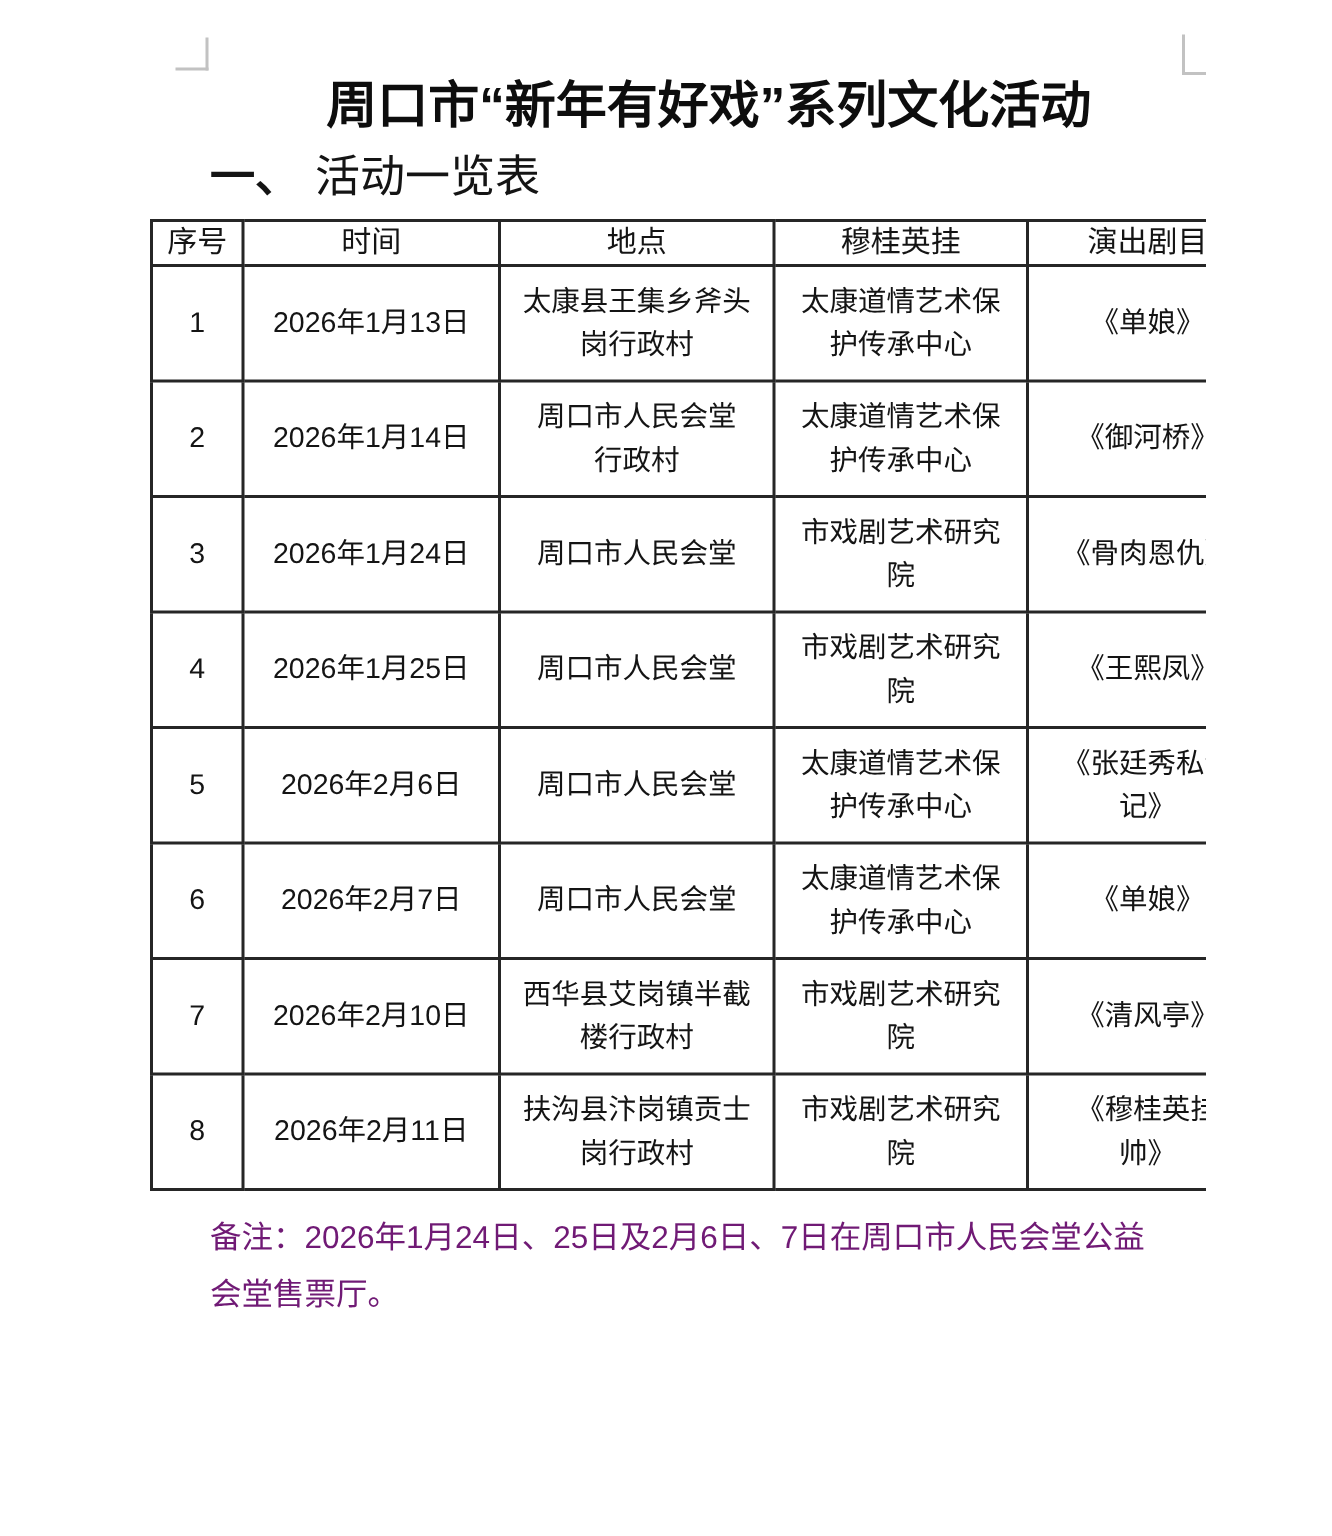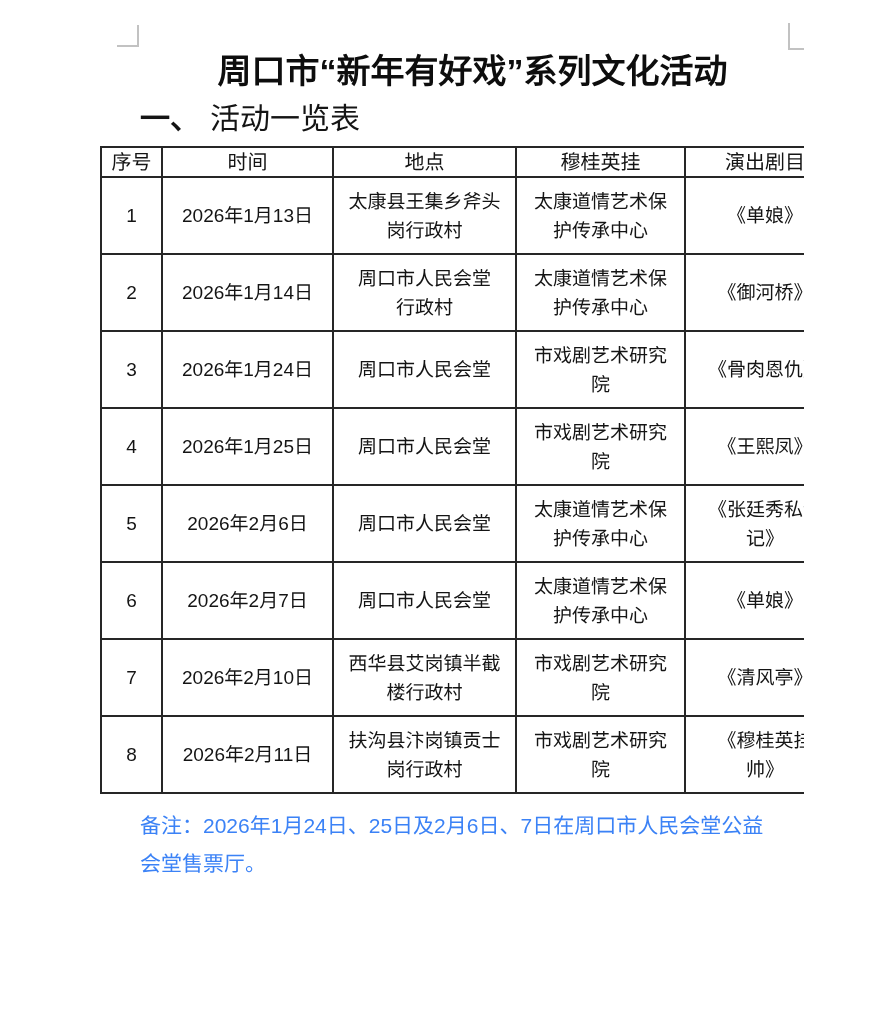--- a/index.html
+++ b/index.html
@@ -40,21 +40,21 @@
     padding: 4px 2px;
     font-size: 19px; line-height: 29px;
     white-space: pre-line;
     color: #141414;
   }
   .schedule thead tr { height: 30px; }
   .schedule th { font-size: 20px; line-height: 24px; padding: 2px; }
   .schedule tbody tr { height: 77px; }
 
   .note { margin-top: 13px; padding-left: 40px; padding-right: 42px;
-          font-size: 21px; line-height: 38px; color: #3b82f6; }
+          font-size: 21px; line-height: 38px; color: #701a75; }
 </style>
 </head>
 <body>
 
 <div class="page">
 
   <div class="corner corner-left"></div>
   <div class="corner corner-right"></div>
 
   <div class="content">

